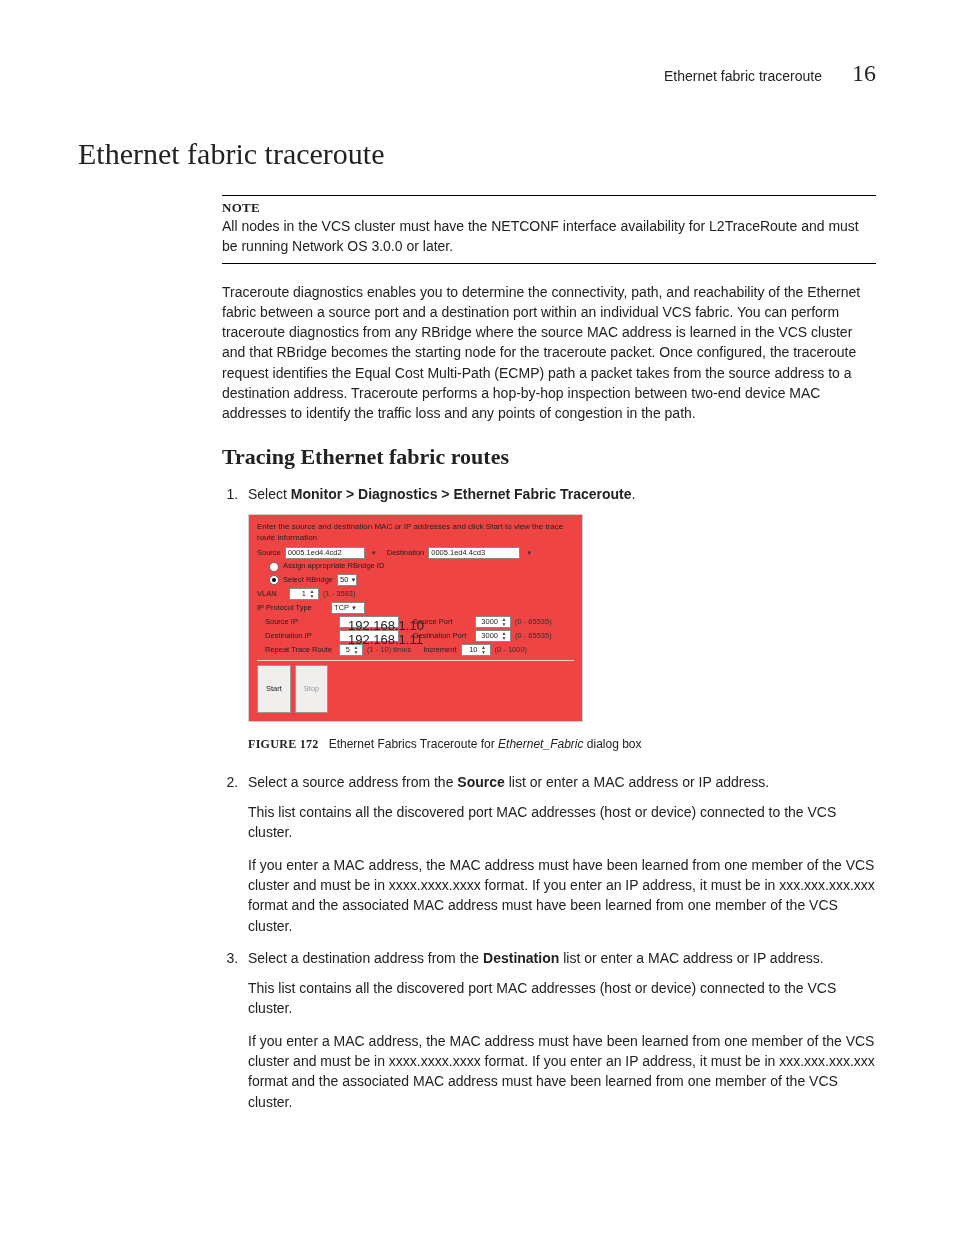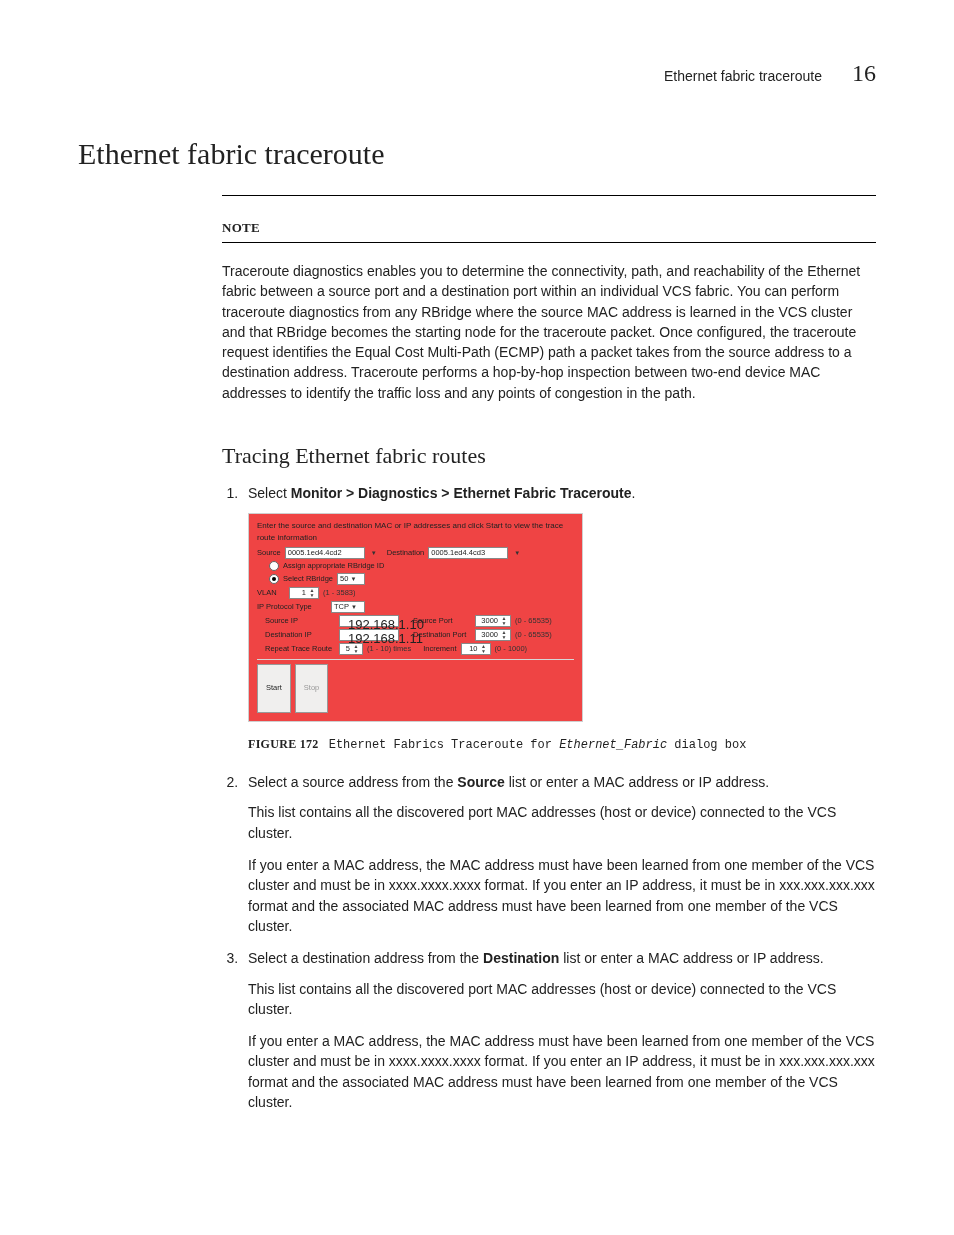--- a/index.html
+++ b/index.html
@@ -42,33 +42,32 @@
     border-top: 1px solid #000;
     border-bottom: 1px solid #000;
     padding: 4px 0 6px 0;
     margin-bottom: 18px;
   }
   .note-head {
     font-family: Georgia, "Times New Roman", serif;
     font-weight: bold;
     font-size: 13px;
     letter-spacing: 0.3px;
-    margin-top: 20px;
   }
   .note-body, p.para {
     font-size: 14px;
     line-height: 1.45;
     margin: 0;
   }
   p.para { margin-bottom: 14px; }
   h2.subsection {
     font-family: Georgia, "Times New Roman", serif;
-    font-weight: 400;
+    font-weight: 700;
     font-size: 22px;
-    margin: 40px 0 14px 0;
+    margin: 20px 0 14px 0;
   }
   ol.steps {
     font-size: 14px;
     line-height: 1.45;
     padding-left: 20px;
     margin: 0;
   }
   ol.steps > li {
     margin-bottom: 10px;
     padding-left: 6px;
@@ -85,21 +84,21 @@
     font-size: 12px;
     margin: 14px 0 18px 0;
   }
   .fig-caption .fignum {
     font-family: Georgia, "Times New Roman", serif;
     font-weight: bold;
     font-size: 12px;
     letter-spacing: 0.3px;
   }
   .fig-caption .figtitle {
-    font-family: Liberation Mono, monospace;
+    font-family: Liberation Sans, sans-serif;
     font-size: 12px;
   }
   
   .dialog {
     width: 335px;
     border: 1px solid #cfcfcf;
     background: #ef4444;
     font-size: 8px;
     font-family: Tahoma, Arial, sans-serif;
     line-height: 1.4;
@@ -166,20 +165,21 @@
     <span class="title">Ethernet fabric traceroute</span>
     <span class="chap">16</span>
   </div>
 
   <h1 class="section-title">Ethernet fabric traceroute</h1>
 
   <div class="body-col">
 
     <div class="note-block">
       <div class="note-head">NOTE</div>
+      <div class="note-body">All nodes in the VCS cluster must have the NETCONF interface availability for L2TraceRoute and must be running Network OS 3.0.0 or later.</div>
     </div>
 
     <p class="para">Traceroute diagnostics enables you to determine the connectivity, path, and reachability of the Ethernet fabric between a source port and a destination port within an individual VCS fabric. You can perform traceroute diagnostics from any RBridge where the source MAC address is learned in the VCS cluster and that RBridge becomes the starting node for the traceroute packet. Once configured, the traceroute request identifies the Equal Cost Multi-Path (ECMP) path a packet takes from the source address to a destination address. Traceroute performs a hop-by-hop inspection between two-end device MAC addresses to identify the traffic loss and any points of congestion in the path.</p>
 
     <h2 class="subsection">Tracing Ethernet fabric routes</h2>
 
     <ol class="steps">
       <li>
         <span>Select </span><span class="b">Monitor &gt; Diagnostics &gt; Ethernet Fabric Traceroute</span><span>.</span>
 
@@ -187,35 +187,35 @@
         <div class="dialog">
           <div class="dlg-instr">Enter the source and destination MAC or IP addresses and click Start to view the trace route information</div>
 
           <div class="dlg-row">
             <span class="dlg-label">Source</span>
             <span class="dlg-combo" style="width:80px">
               <span>0005.1ed4.4cd2</span>
             </span>
               <span class="tiny-caret">▼</span>
             <span class="dlg-label" style="margin-left:6px">Destination</span>
-            <span class="dlg-combo" style="width:80px">
+            <span class="dlg-combo" style="width:92px">
               <span>0005.1ed4.4cd3</span>
             </span>
               <span class="tiny-caret">▼</span>
           </div>
 
           <div class="subblock">
             <div class="dlg-row">
               <span class="radio"></span>
               <span class="dlg-label">Assign appropriate RBridge ID</span>
             </div>
             <div class="dlg-row">
               <span class="radio on"></span>
               <span class="dlg-label">Select RBridge</span>
-              <span class="dlg-combo" style="width:28px">
+              <span class="dlg-combo" style="width:20px">
                 <span>50</span>
                   <span class="caret">▼</span>
               </span>
             </div>
           </div>
 
           <div class="dlg-row">
             <span class="dlg-label" style="width:28px">VLAN</span>
             <span class="dlg-spin" style="width:30px">
               <span>1</span>

